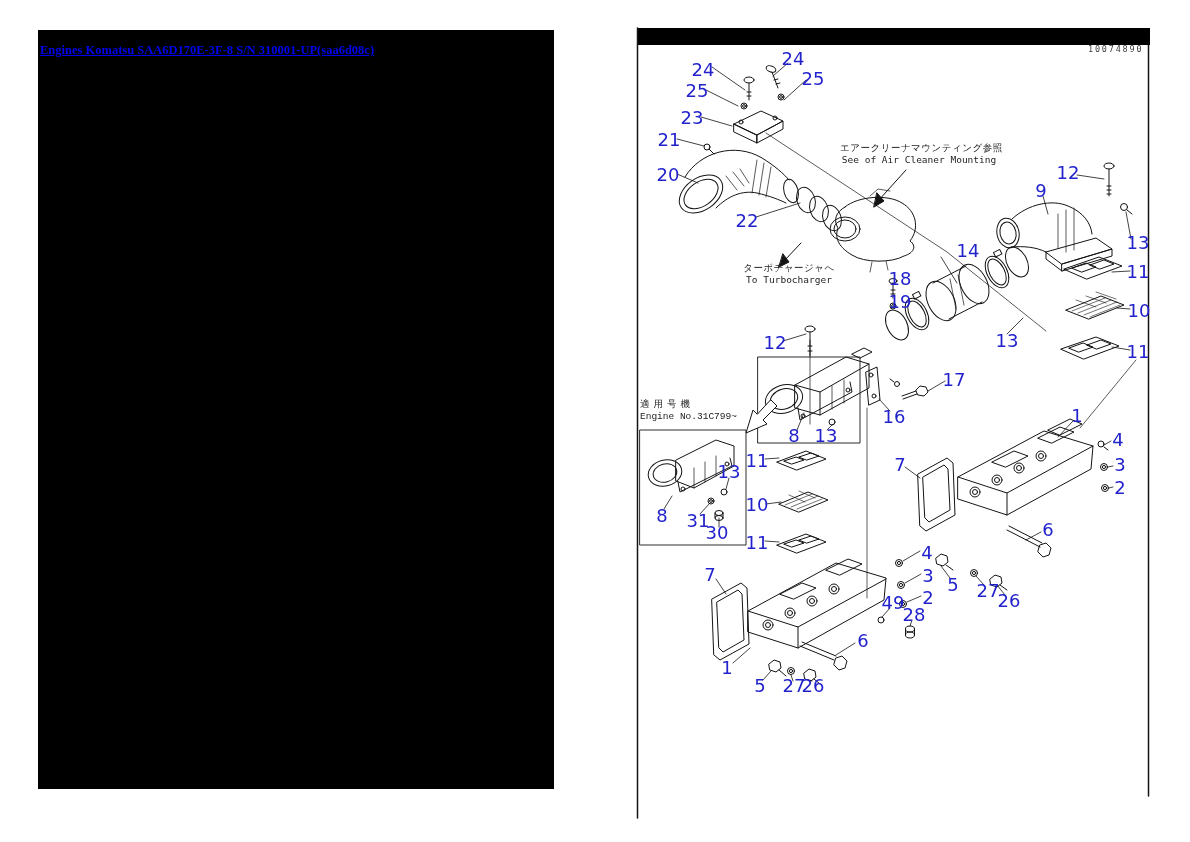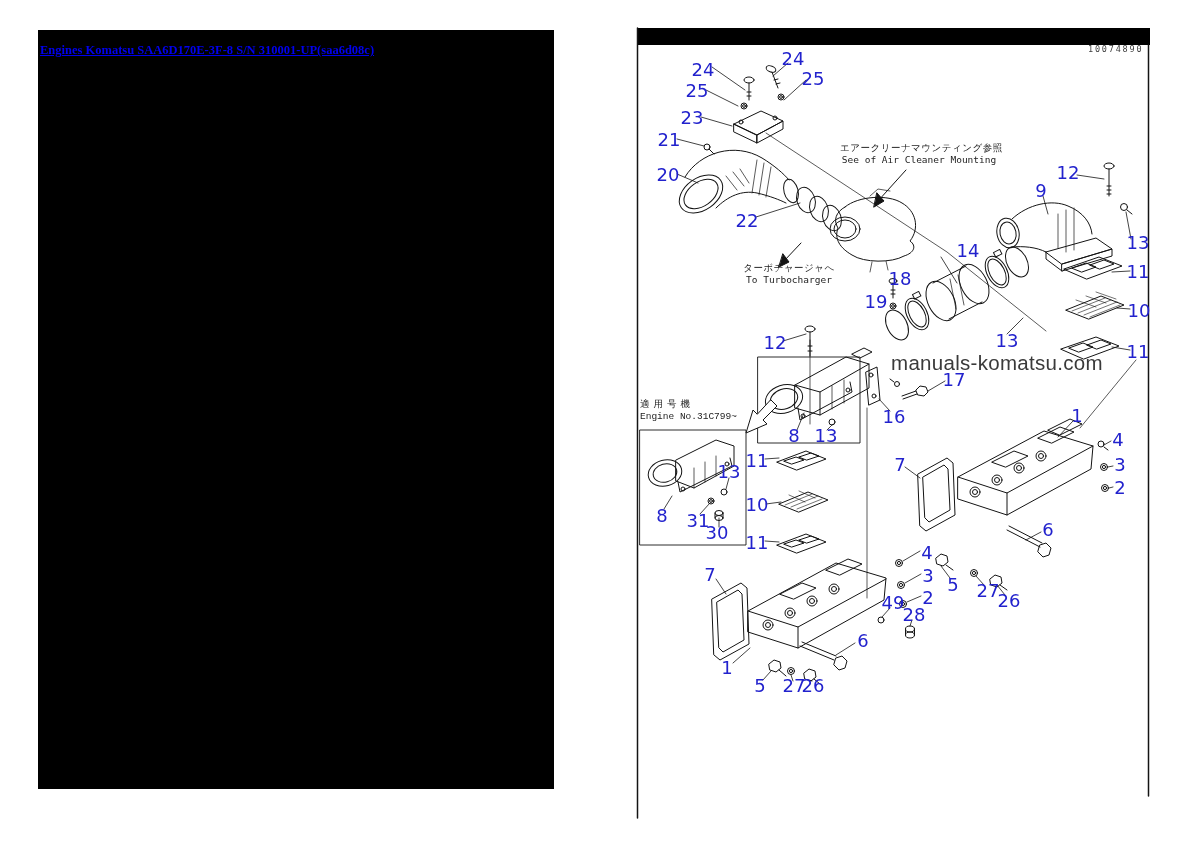--- a/index.html
+++ b/index.html
@@ -300,21 +300,20 @@
         <path d="M906 170 L878 201"></path>
         <polygon points="874,207 884,201 877,193" fill="#141414"></polygon>
         <path d="M801 243 L784 261"></path>
         <polygon points="779,267 789,262 783,254" fill="#141414"></polygon>
       </g>
     </g>
   </svg>
 
   <div id="figure-number">10074890</div>
 
-  <div id="watermark">manuals-komatsu.com</div>
 
   <div class="note" id="note-air-cleaner" style="left:840px;top:142px;width:158px;">
     <div class="jp">エアークリーナマウンティング参照</div>
     <div class="en">See of Air Cleaner Mounting</div>
   </div>
 
   <div class="note" id="note-turbo" style="left:738px;top:262px;width:102px;">
     <div class="jp">ターボチャージャへ</div>
     <div class="en">To Turbocharger</div>
   </div>
@@ -335,21 +334,21 @@
       <div class="callout" style="left: 747px; top: 221px;">22</div>
       <div class="callout" style="left: 1068px; top: 173px;">12</div>
       <div class="callout" style="left: 1041px; top: 191px;">9</div>
       <div class="callout" style="left: 1138px; top: 243px;">13</div>
       <div class="callout" style="left: 968px; top: 251px;">14</div>
       <div class="callout" style="left: 1138px; top: 272px;">11</div>
       <div class="callout" style="left: 1139px; top: 311px;">10</div>
       <div class="callout" style="left: 1007px; top: 341px;">13</div>
       <div class="callout" style="left: 1138px; top: 352px;">11</div>
       <div class="callout" style="left: 900px; top: 279px;">18</div>
-      <div class="callout" style="left: 876px; top: 302px;">19</div>
+      <div class="callout" style="left: 900px; top: 302px;">19</div>
       <div class="callout" style="left: 775px; top: 343px;">12</div>
       <div class="callout" style="left: 954px; top: 380px;">17</div>
       <div class="callout" style="left: 894px; top: 417px;">16</div>
       <div class="callout" style="left: 794px; top: 436px;">8</div>
       <div class="callout" style="left: 826px; top: 436px;">13</div>
       <div class="callout" style="left: 757px; top: 461px;">11</div>
       <div class="callout" style="left: 729px; top: 472px;">13</div>
       <div class="callout" style="left: 757px; top: 505px;">10</div>
       <div class="callout" style="left: 662px; top: 516px;">8</div>
       <div class="callout" style="left: 698px; top: 521px;">31</div>

